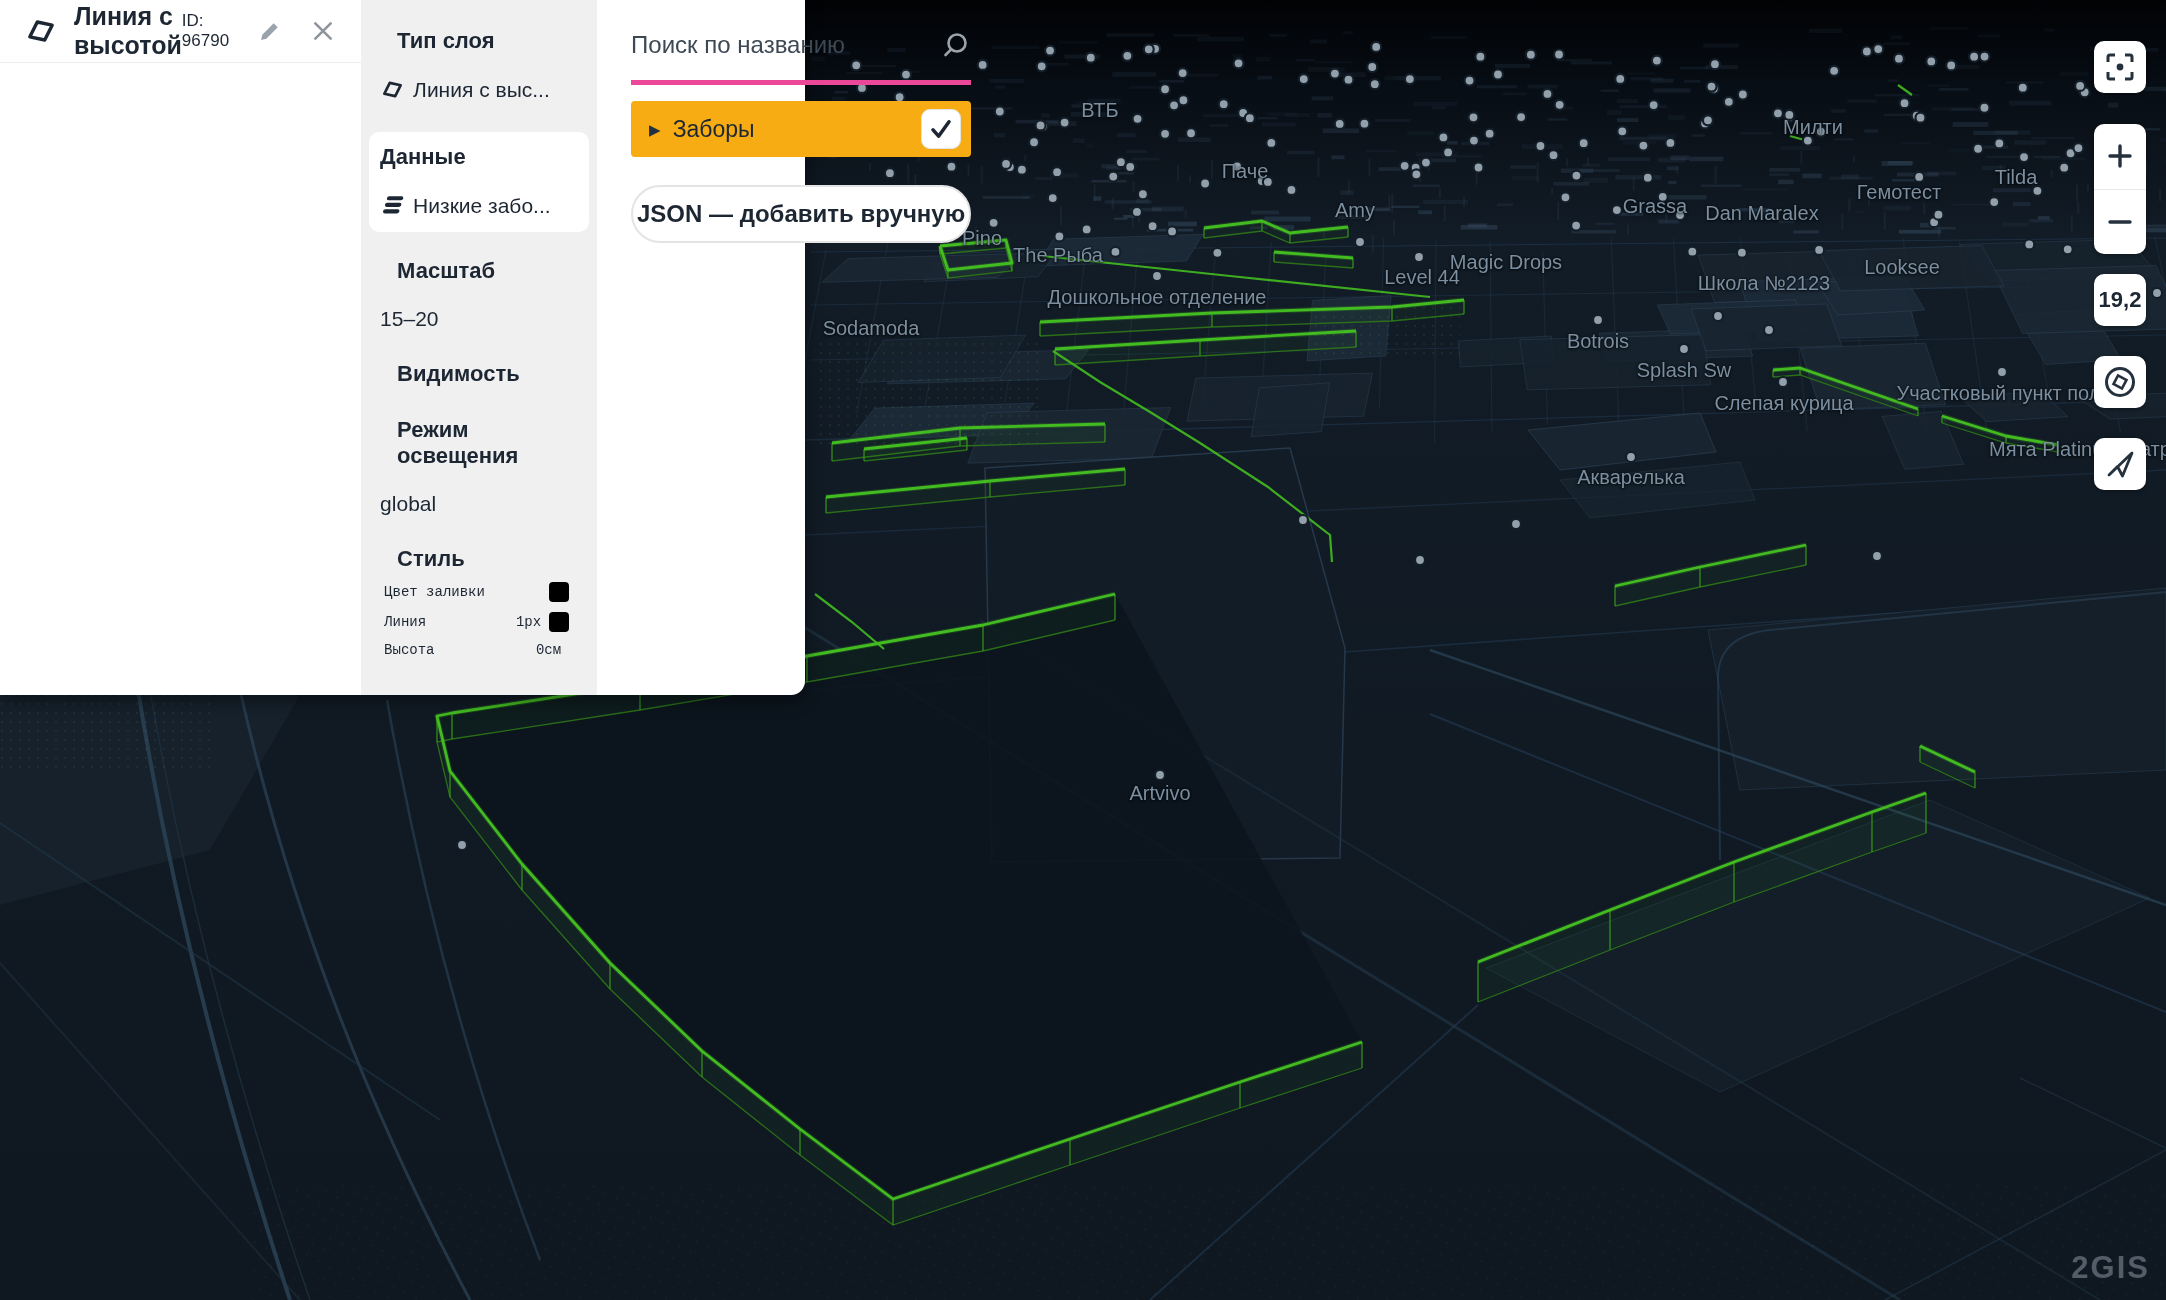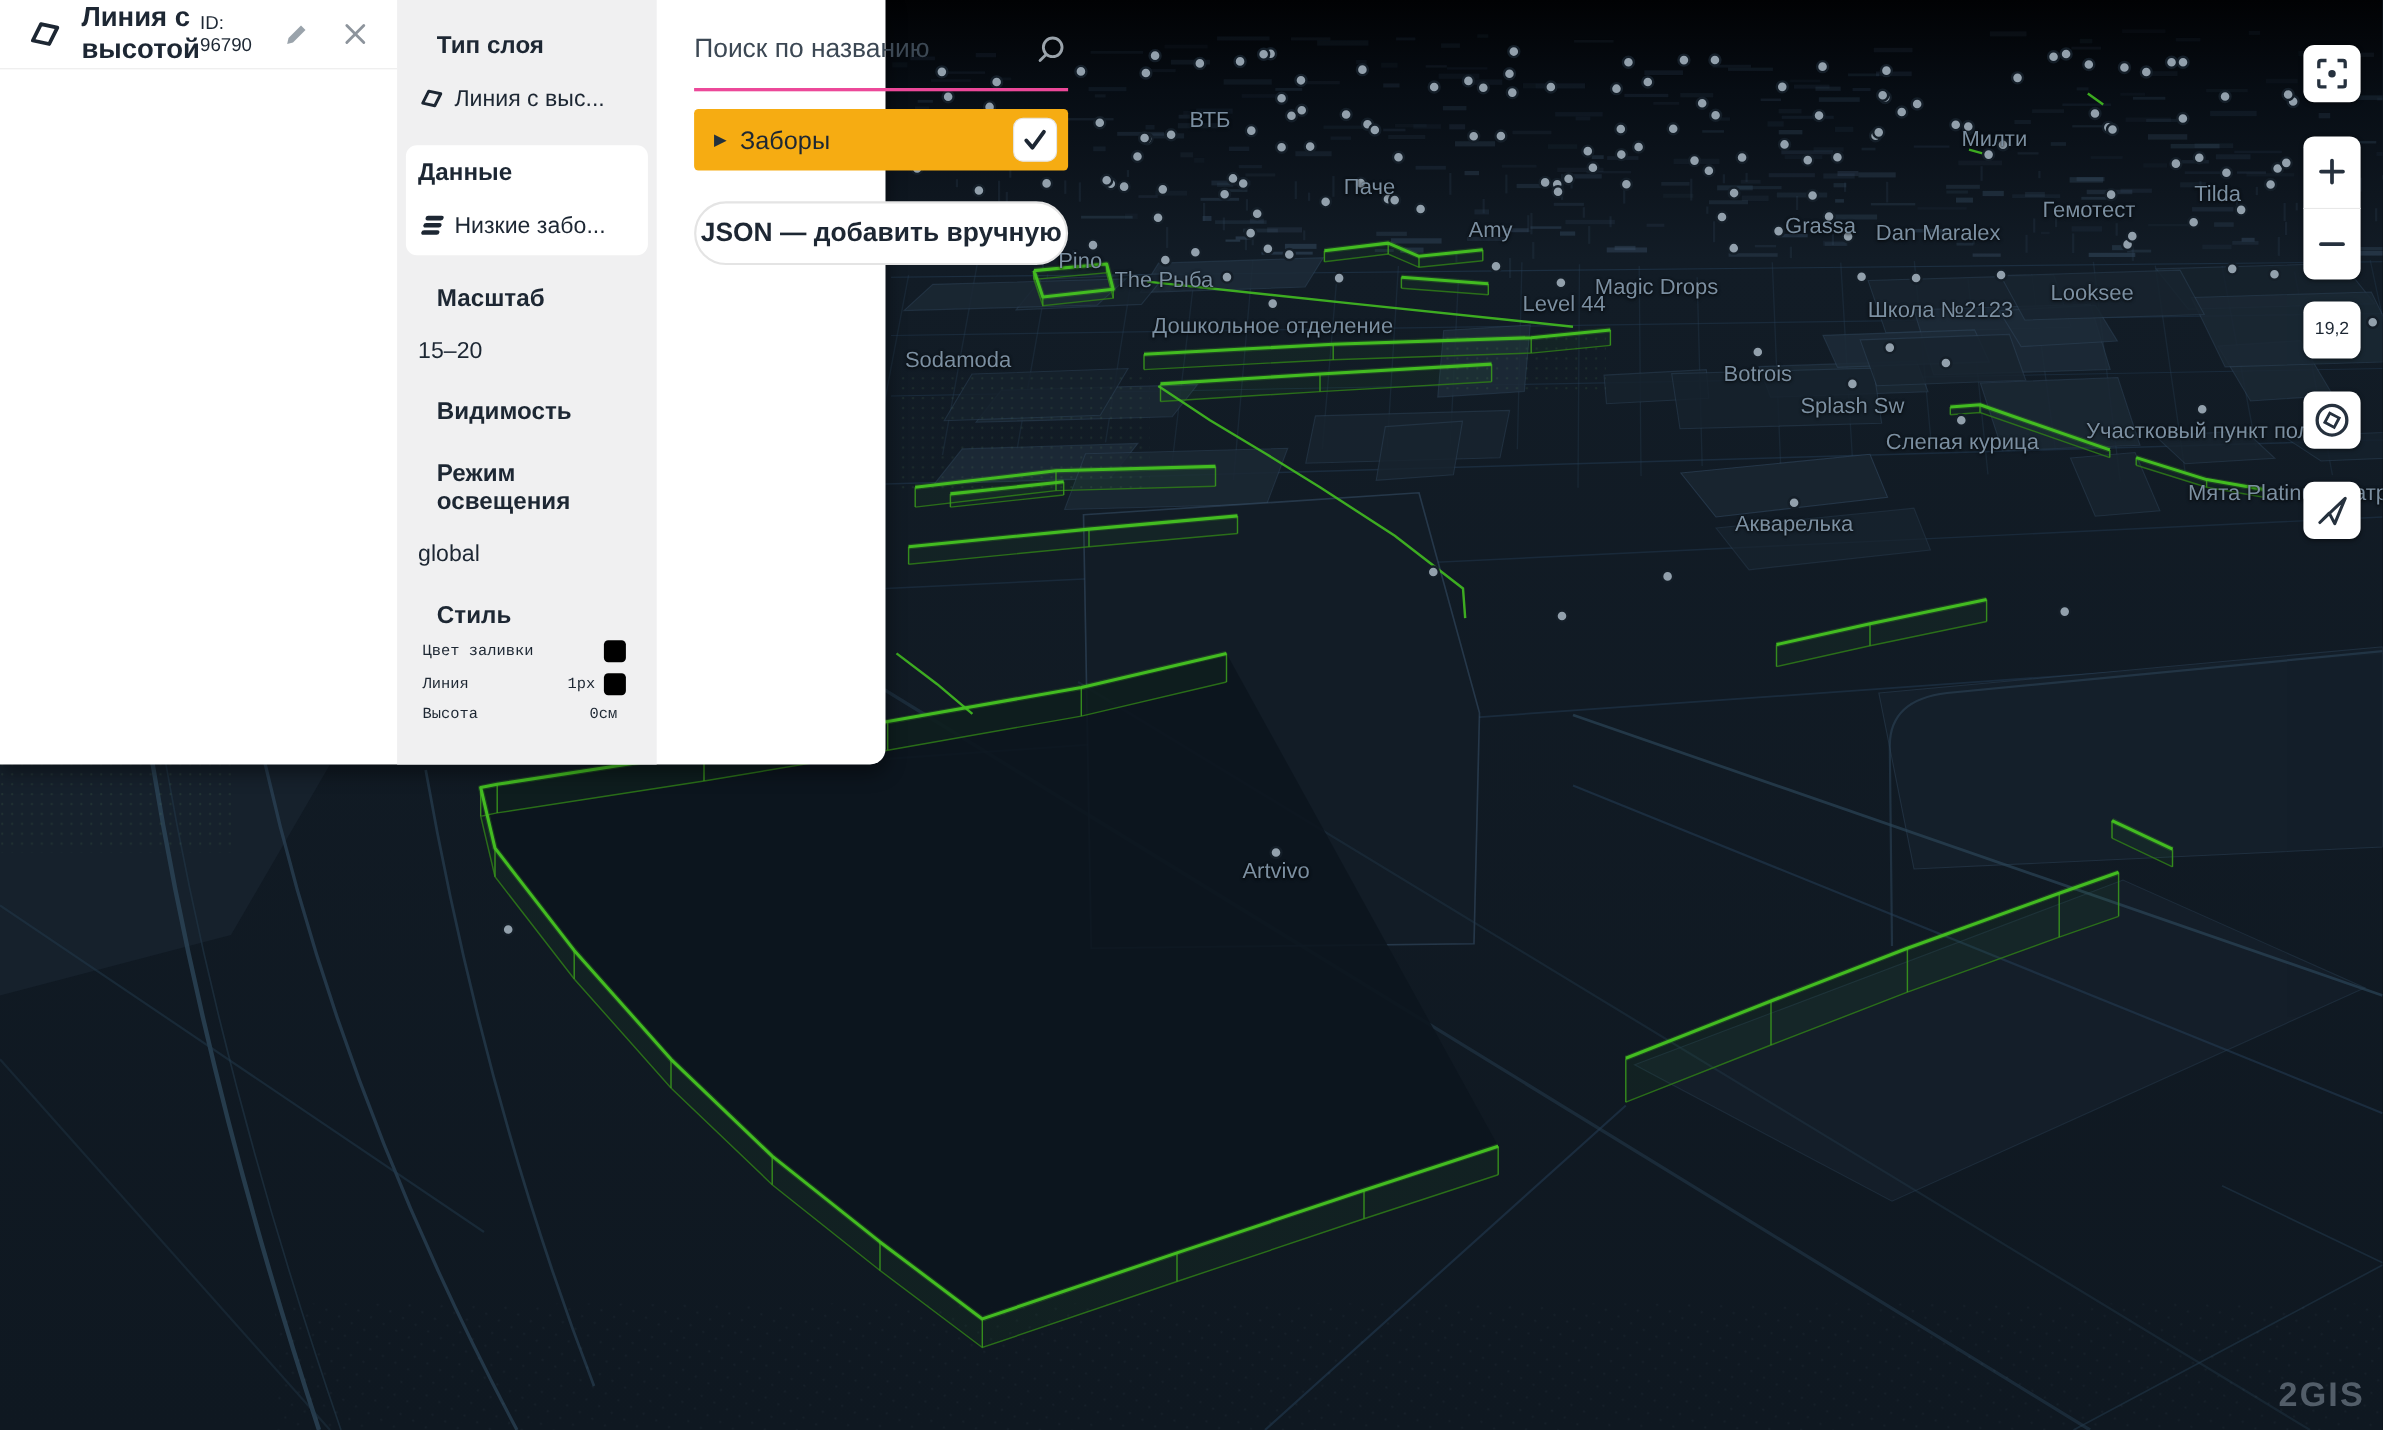--- a/index.html
+++ b/index.html
@@ -58,21 +58,21 @@
     display:flex;align-items:center;margin-top:10px;
     padding:0 28px 0 23px;font-size:14px;color:#1d2733;font-family:Liberation Mono, monospace;
   }
   .style-name{flex:1;}
   .style-value{margin-right:8px;}
   .swatch{width:20px;height:20px;border-radius:4px;flex:0 0 20px;}
   
   #content{flex:1;padding:0 47px 0 34px;box-sizing:border-box;}
   #search-row{
     display:flex;align-items:center;padding-top:30px;padding-bottom:20px;
-    border-bottom:3px solid #ec4899;
+    border-bottom:5px solid #ec4899;
   }
   #search-input{
     flex:1;border:none;outline:none;font-size:24px;color:#1d2733;
     font-family:inherit;background:transparent;padding:0;
   }
   #search-input::placeholder{color:#3c4854;opacity:1;}
   #fence-row{
     margin-top:16px;height:56px;border-radius:4px;
     display:flex;align-items:center;padding:0 10px 0 18px;box-sizing:border-box;
     cursor:pointer;
@@ -95,21 +95,21 @@
     position:absolute;left:0;width:52px;height:52px;background:#fff;border-radius:10px;
     box-shadow:0 1px 4px rgba(0,0,0,.4);display:flex;align-items:center;justify-content:center;
     cursor:pointer;
   }
   #ctrl-zoom{
     position:absolute;left:0;top:83px;width:52px;height:130px;background:#fff;border-radius:10px;
     box-shadow:0 1px 4px rgba(0,0,0,.4);display:flex;flex-direction:column;
   }
   .zoom-half{flex:1;display:flex;align-items:center;justify-content:center;cursor:pointer;}
   #zoom-divider{height:1px;background:#e8e8e8;margin:0 0;}
-  #zoom-level{font-size:16px;font-weight:400;color:#1d2733;cursor:default;}
+  #zoom-level{font-size:22px;font-weight:700;color:#1d2733;cursor:default;}
 </style>
 </head>
 <body>
 
 <div id="map">
   <svg id="map-svg" width="2166" height="1300" viewBox="0 0 2166 1300">
       <defs>
         <linearGradient id="sky" x1="0" y1="0" x2="0" y2="1">
           <stop offset="0" stop-color="#010204"></stop>
           <stop offset="0.35" stop-color="#070d14"></stop>

